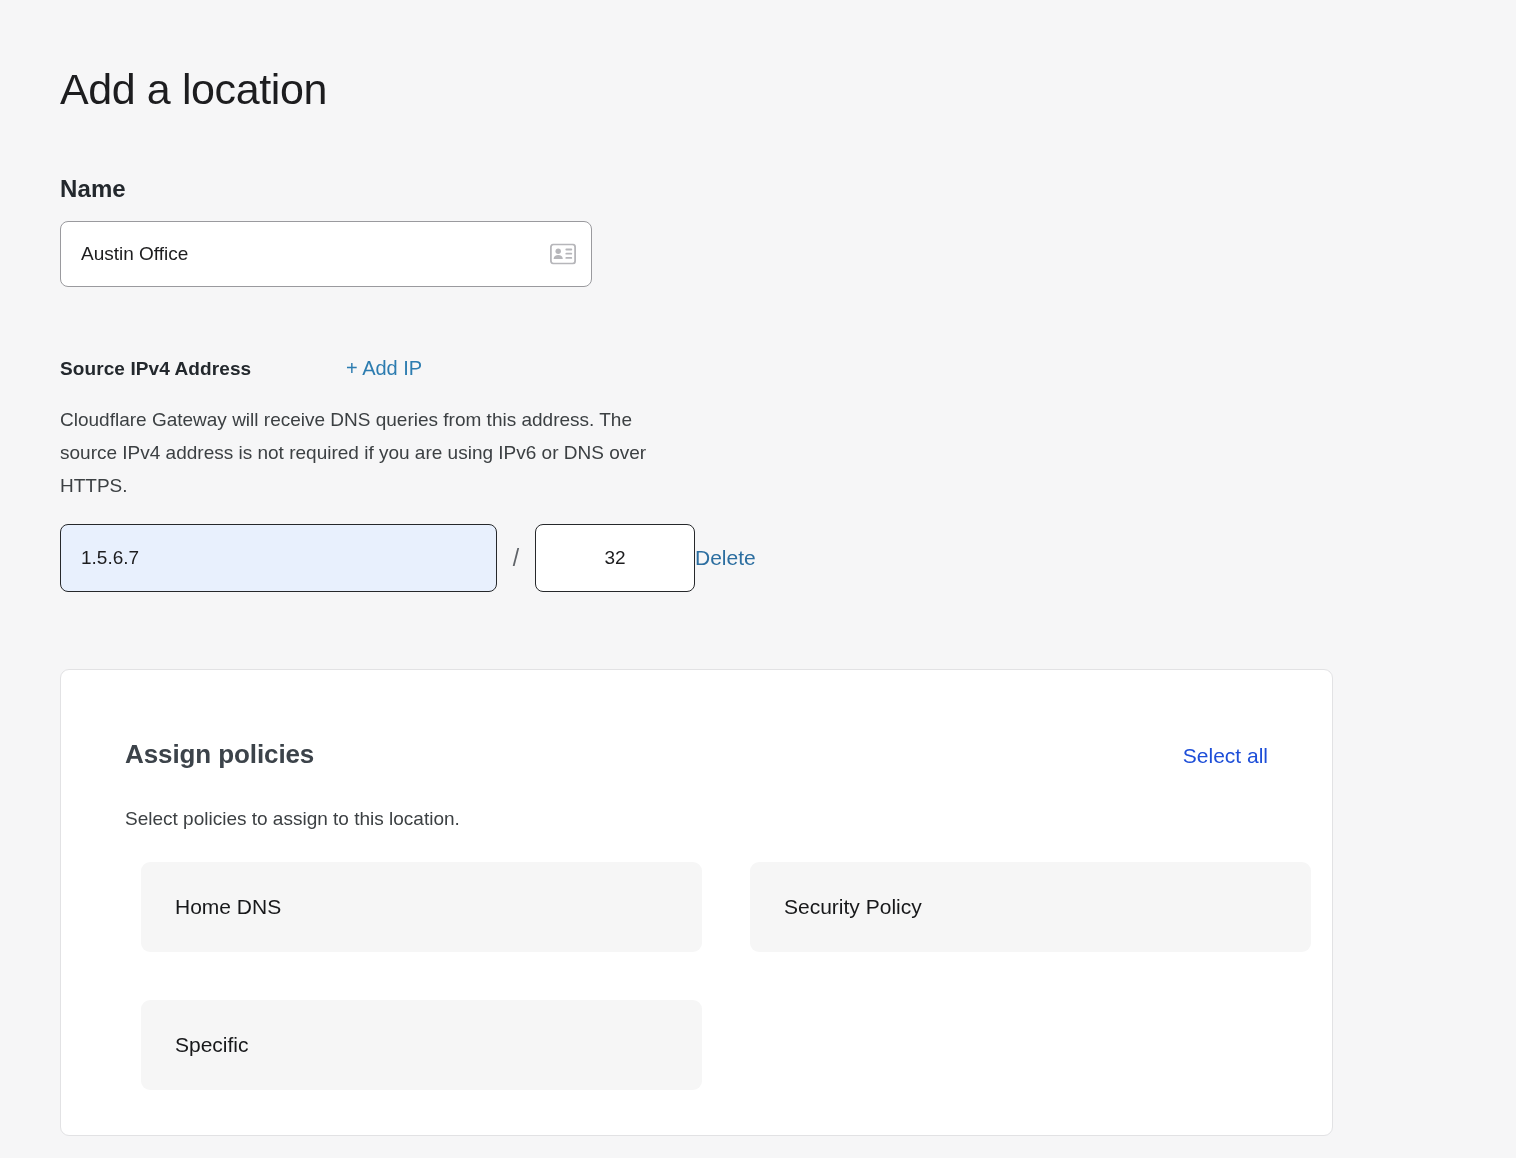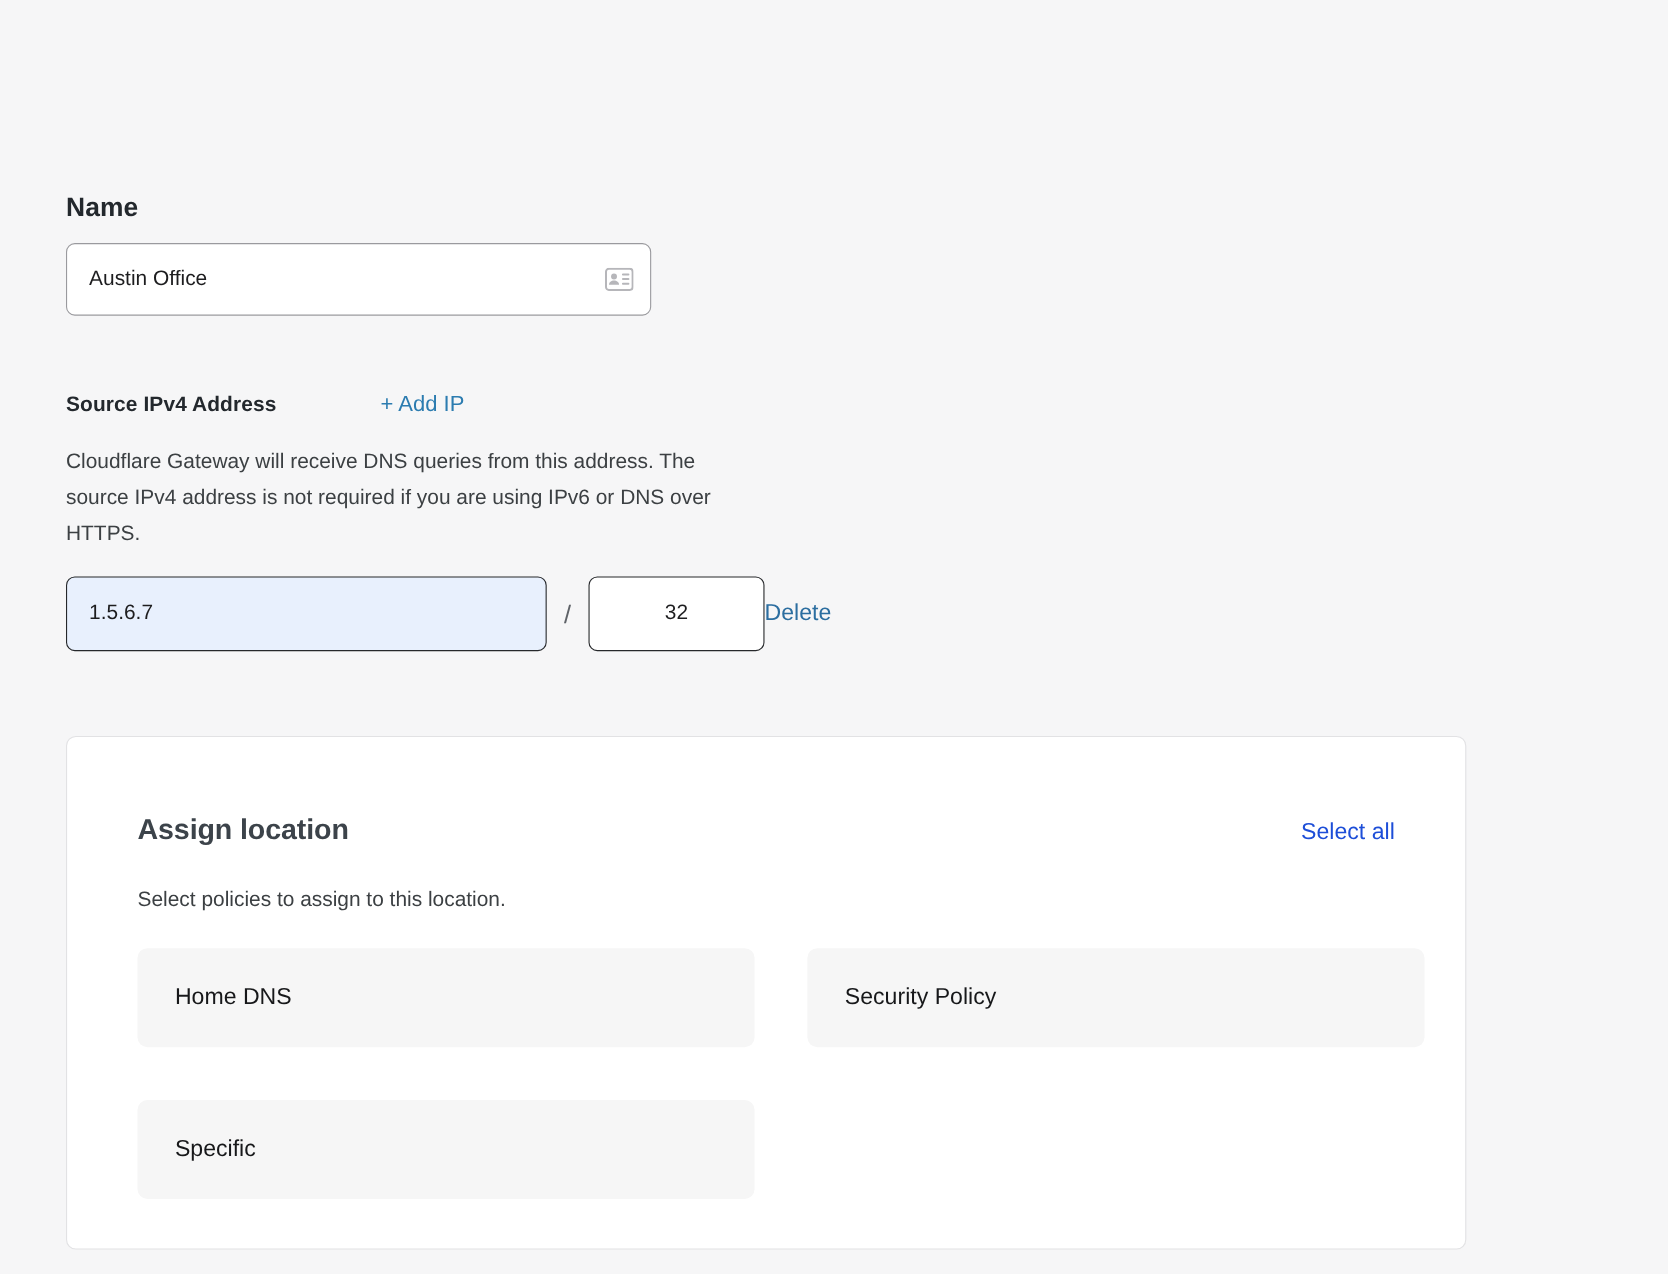--- a/index.html
+++ b/index.html
@@ -208,21 +208,21 @@
   .card-sub {
     position: absolute;
     left: 64px;
     top: 138px;
     font-size: 19px;
     color: #3c4043;
   }
 
   .chip-grid {
     position: absolute;
-    left: 64px;
+    left: 80px;
     top: 192px;
     width: 1145px;
     display: grid;
     grid-template-columns: 561px 561px;
     column-gap: 23px;
     row-gap: 20px;
     gap: 48px;
   }
   .chip {
     height: 90px;
@@ -237,20 +237,21 @@
     color: #17181a;
     text-align: left;
     cursor: pointer;
   }
 </style>
 </head>
 <body>
 
 <div class="page">
 
+  <h1 class="page-title">Add a location</h1>
 
   <div class="name-label">Name</div>
 
   <div class="name-field-wrap">
     <input class="name-input" type="text" value="Austin Office" style="">
     <span class="autofill-icon">
       <svg width="26" height="21" viewBox="0 0 26 21" xmlns="http://www.w3.org/2000/svg">
         <rect x="0.9" y="0.9" width="24.2" height="19.2" rx="2.6" fill="none" stroke="#b6b6ba" stroke-width="1.8"></rect>
         <circle cx="8.2" cy="7.8" r="2.7" fill="#b6b6ba"></circle>
         <path d="M3.6 15.4c0-2.5 2.1-4 4.6-4s4.6 1.5 4.6 4z" fill="#b6b6ba"></path>
@@ -269,21 +270,21 @@
 
   <div class="ip-row">
     <input class="ip-input" type="text" value="1.5.6.7" style="">
     <span class="slash">/</span>
     <input class="mask-input" type="text" value="32" style="">
     <button class="delete-link">Delete</button>
   </div>
 
   <div class="policies-card">
     <div class="card-head">
-      <div class="card-title">Assign location</div>
+      <div class="card-title">Assign policies</div>
       <button class="select-all">Select all</button>
     </div>
 
     <div class="card-sub">Select policies to assign to this location.</div>
 
     <div class="chip-grid">
       <button class="chip">
         <span>Home DNS</span>
       </button>
       <button class="chip">

